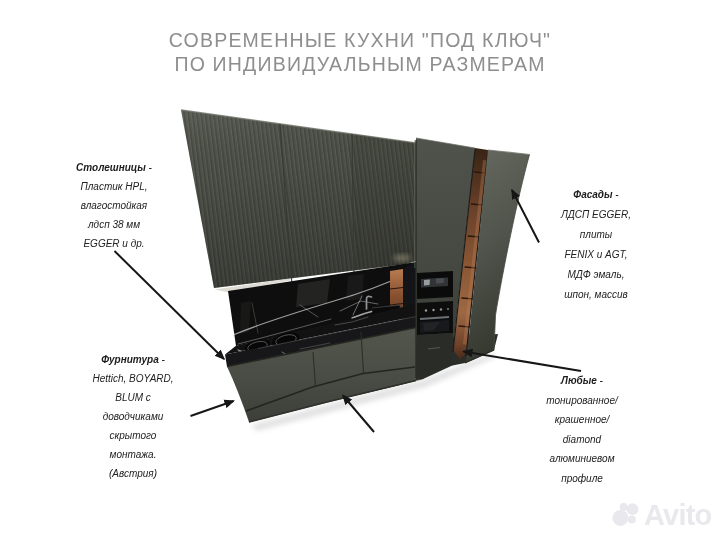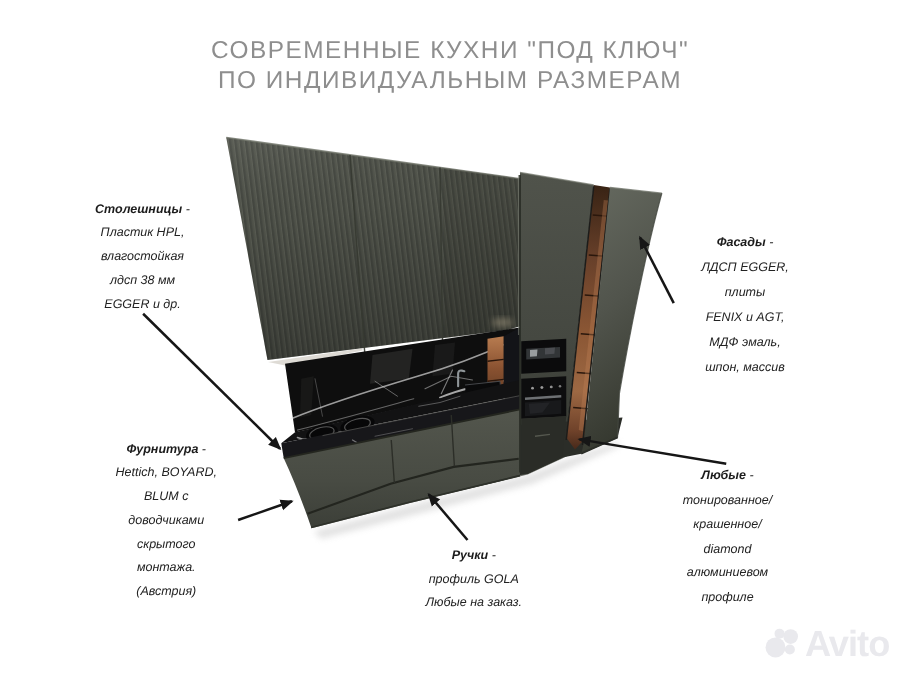--- a/index.html
+++ b/index.html
@@ -210,21 +210,20 @@
 
     <line x1="539" y1="242.5" x2="512" y2="190" stroke="#161616" stroke-width="2" marker-end="url(#ah)"></line>
 
     <line x1="581" y1="371" x2="463.5" y2="351.5" stroke="#161616" stroke-width="2" marker-end="url(#ah)"></line>
   </svg>
 
   <div class="lbl" style="left:114px;top:158px;transform:translateX(-50%);"><b>Столешницы</b> -<br>Пластик HPL,<br>влагостойкая<br>лдсп 38 мм<br>EGGER и др.</div>
 
   <div class="lbl" style="left:133px;top:350px;transform:translateX(-50%);"><b>Фурнитура</b> -<br>Hettich, BOYARD,<br>BLUM с<br>доводчиками<br>скрытого<br>монтажа.<br>(Австрия)</div>
 
-  <div class="lbl" style="left:379px;top:435px;transform:translateX(-50%);"><b>Ручки</b> -<br>профиль GOLA<br>Любые на заказ.</div>
 
   <div class="lbl" style="left:596px;top:185px;transform:translateX(-50%);line-height:20px;"><b>Фасады</b> -<br>ЛДСП EGGER,<br>плиты<br>FENIX и AGT,<br>МДФ эмаль,<br>шпон, массив</div>
 
   <div class="lbl" style="left:582px;top:371px;transform:translateX(-50%);line-height:19.6px;"><b>Любые</b> -<br>тонированное/<br>крашенное/<br>diamond<br>алюминиевом<br>профиле</div>
 
   <svg width="115" height="40" viewBox="0 0 115 40" style="position:absolute;left:605px;top:492px;">
     <g fill="#e9e9ed">
       <circle cx="15.4" cy="25.9" r="8"></circle>
       <circle cx="18.6" cy="14.9" r="4"></circle>
       <circle cx="27.5" cy="17.2" r="5.9"></circle>

